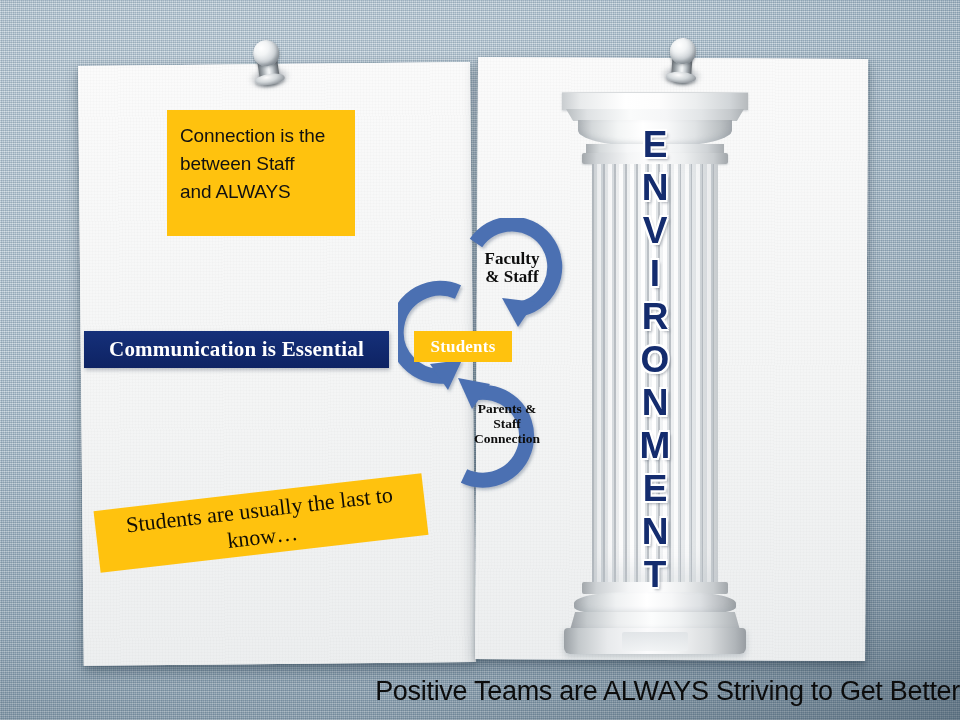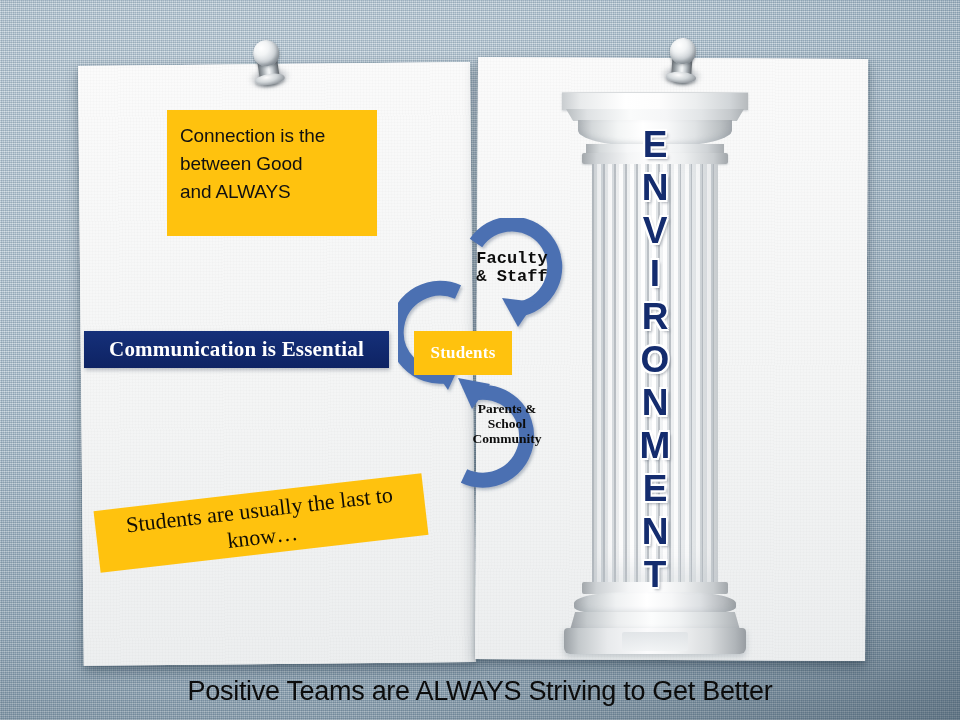--- a/index.html
+++ b/index.html
@@ -140,21 +140,21 @@
       #ffffff 0%, #f2f4f5 28%, #cfd4d8 58%, #9aa0a6 82%, #6c7277 100%);
     box-shadow: inset -2px -3px 4px rgba(70,80,90,0.35),
                 0 1px 3px rgba(30,40,50,0.35);
   }
 
   
   #note-connection {
     position: absolute;
     left: 167px;
     top: 110px;
-    width: 210px;
+    width: 188px;
     height: 126px;
     background: #ffc20e;
     z-index: 20;
     box-sizing: border-box;
     padding: 12px 12px 8px 13px;
   }
   #note-connection .note-text {
     font-family: "Liberation Sans", sans-serif;
     font-size: 19px;
     line-height: 1.47;
@@ -226,35 +226,34 @@
     font-weight: bold;
     color: #0d0d0d;
     text-align: center;
     line-height: 1.08;
   }
   #label-faculty {
     left: 62px;
     top: 32px;
     width: 104px;
     font-size: 17px;
-    font-family: Liberation Mono, monospace;
   }
   #label-parents {
     left: 48px;
     top: 183px;
     width: 122px;
     font-size: 13.5px;
     line-height: 1.12;
   }
   #box-students {
     position: absolute;
     left: 16px;
     top: 113px;
     width: 98px;
-    height: 44px;
+    height: 31px;
     background: #ffc20e;
     display: flex;
     align-items: center;
     justify-content: center;
     z-index: 3;
   }
   #box-students .students-text {
     font-family: "Liberation Serif", serif;
     font-weight: bold;
     font-size: 17px;
@@ -425,21 +424,21 @@
          0   -1.6px 0 #ffffff,     0   1.6px 0 #ffffff,
        2.5px  3px 3px rgba(70,80,95,0.45);
   }
 
   
   #caption-bottom {
     position: absolute;
     left: 0;
     right: 0;
     top: 676px;
-    text-align: center;
+    text-align: right;
     z-index: 50;
     font-family: "Liberation Sans", sans-serif;
     font-size: 27px;
     font-weight: 500;
     color: #0c0c0c;
     letter-spacing: -0.3px;
   }
 </style>
 </head>
 <body>
@@ -460,21 +459,21 @@
   </div>
   <div class="pushpin" id="pushpin-right">
     <div class="pin-shadow"></div>
     <div class="pin-shaft"></div>
     <div class="pin-collar"></div>
     <div class="pin-head"></div>
   </div>
 
   <div id="note-connection">
     <div class="note-text">Connection is the</div>
-    <div class="note-text">between Good</div>
+    <div class="note-text">between Staff</div>
     <div class="note-text">and ALWAYS</div>
   </div>
 
   <div id="banner-communication">
     <span class="banner-text">Communication is Essential</span>
   </div>
 
   <div id="note-students-last">
     <div class="note-text">Students are usually the last to know…</div>
   </div>
@@ -510,22 +509,22 @@
       <div>Faculty</div>
       <div>&amp; Staff</div>
     </div>
 
     <div id="box-students">
       <span class="students-text">Students</span>
     </div>
 
     <div class="cycle-label" id="label-parents">
       <div>Parents &amp;</div>
-      <div>School</div>
-      <div>Community</div>
+      <div>Staff</div>
+      <div>Connection</div>
     </div>
   </div>
 
   <div id="column-environment">
     <div class="col-piece" id="col-abacus"></div>
     <div class="col-piece" id="col-abacus-bevel"></div>
     <div class="col-piece" id="col-echinus"></div>
     <div class="col-piece" id="col-necking"></div>
     <div class="col-piece" id="col-ring"></div>
     <div class="col-piece" id="col-shaft"></div>

